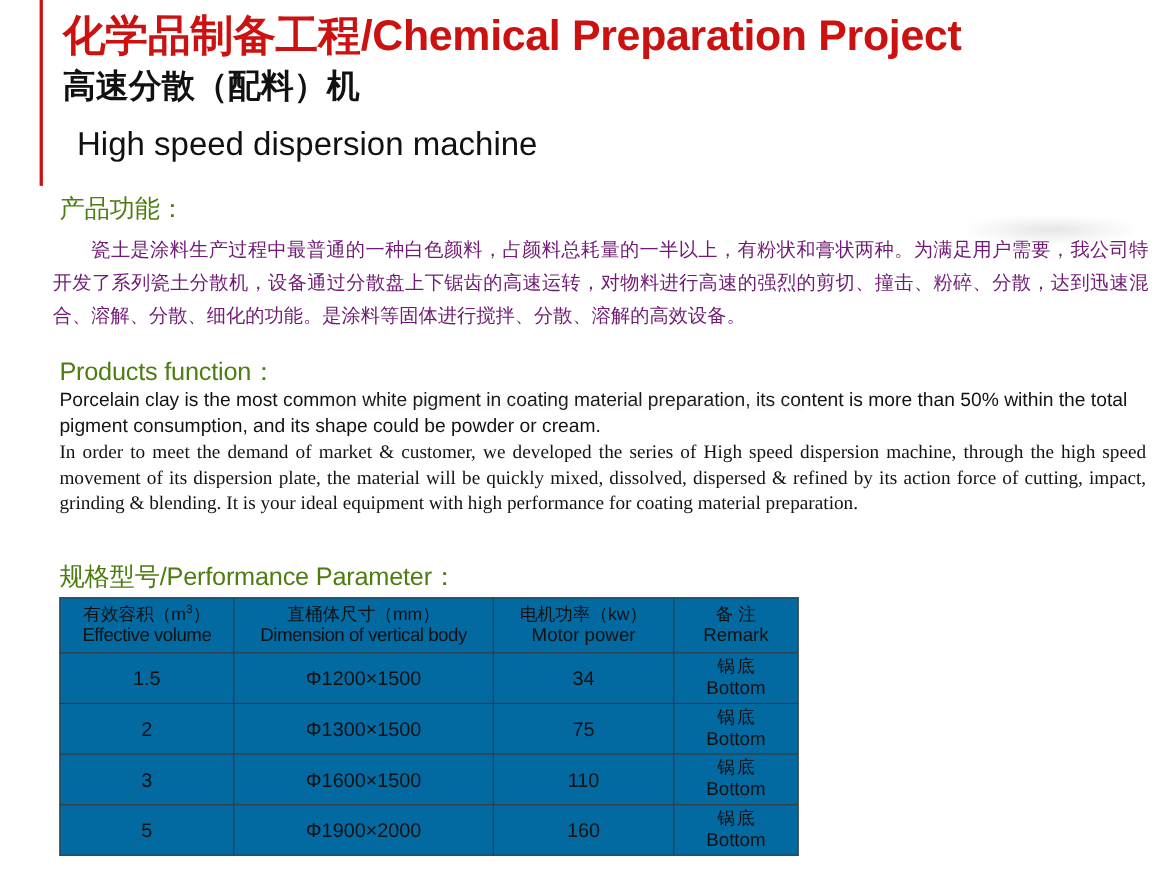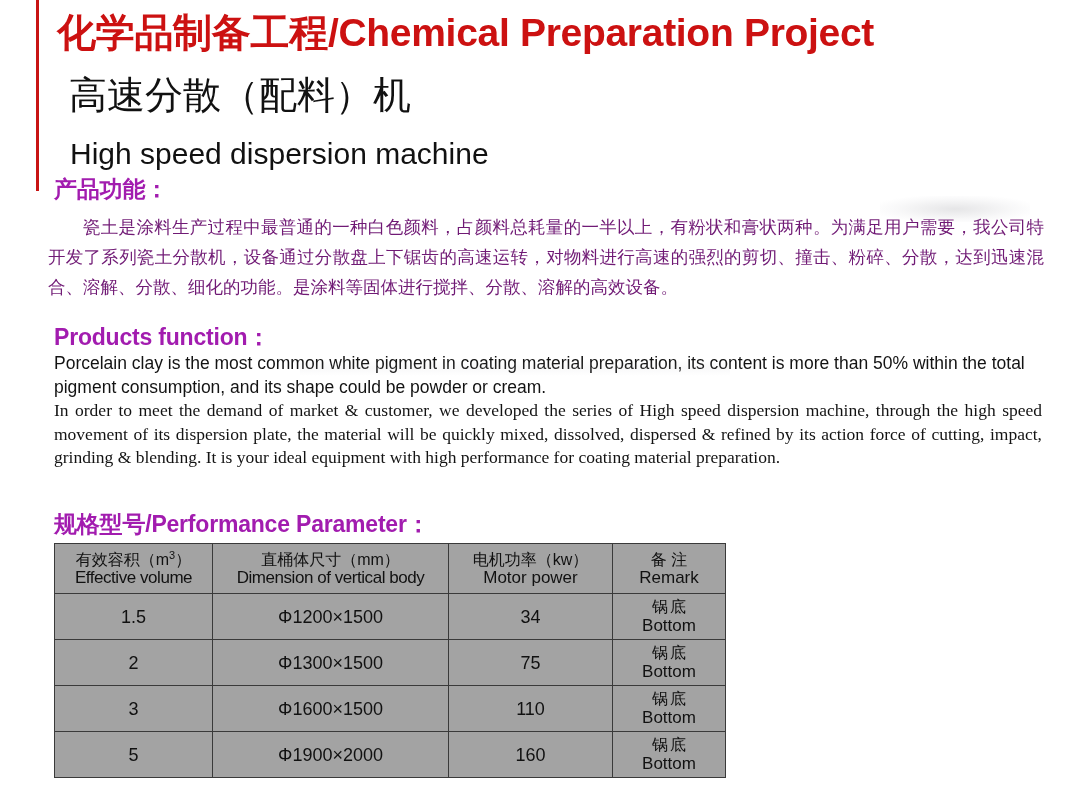--- a/index.html
+++ b/index.html
@@ -36,44 +36,44 @@
     font-size: 39px;
     font-weight: bold;
     color: #CC1111;
     letter-spacing: -0.3px;
     line-height: 1.18;
     margin: 0;
     padding-top: 10px;
     white-space: nowrap;
   }
   .title-cn-sub {
-    font-size: 38px;
-    font-weight: normal;
+    font-size: 30px;
+    font-weight: bold;
     color: #111111;
     line-height: 1.25;
-    margin: 12px;
+    margin: 0;
     padding-top: 4px;
     white-space: nowrap;
   }
   .title-en-sub {
     font-size: 30px;
     font-weight: normal;
     color: #111111;
     line-height: 1.25;
     margin: 13px;
     padding-top: 2px;
     padding-bottom: 6px;
     white-space: nowrap;
   }
 
   
   .sec-heading {
     position: absolute;
-    font-weight: bold;
-    color: #a21caf;
+    font-weight: normal;
+    color: #4d7c0f;
     white-space: nowrap;
     letter-spacing: -0.2px;
   }
   #h-func-cn {
     left: 54px;
     top: 174px;
     font-size: 23px;
   }
   #h-func-en {
     left: 54px;
@@ -137,21 +137,21 @@
   }
 
   
   .spec-table {
     position: absolute;
     left: 54px;
     top: 543px;
     width: 671px;
     border-collapse: collapse;
     table-layout: fixed;
-    background: #a3a3a3;
+    background: #0369a1;
   }
   .spec-table th,
   .spec-table td {
     border: 1.5px solid #3a3a3a;
     text-align: center;
     vertical-align: middle;
     color: #111111;
     font-weight: normal;
     padding: 0;
   }

